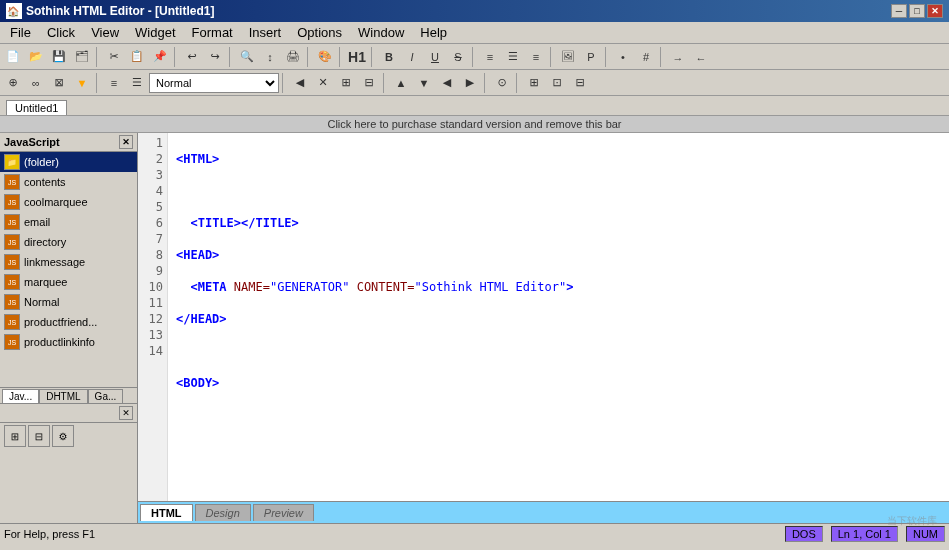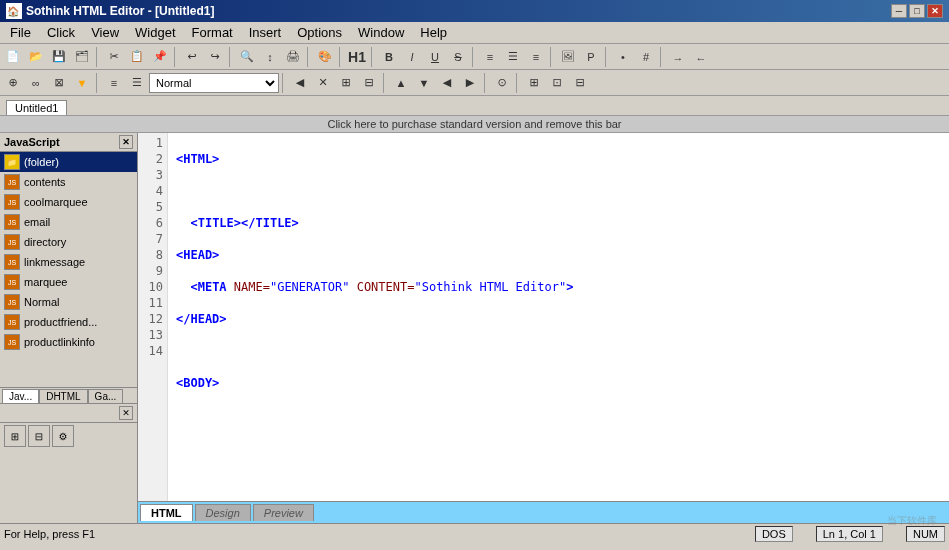--- a/index.html
+++ b/index.html
@@ -269,25 +269,24 @@
       border-top: 1px solid #888;
       padding: 0 4px;
       font-size: 11px;
     }
     .status-right {
       display: flex; gap: 8px; align-items: center;
     }
     .status-section {
       border: 1px inset #888;
       padding: 0 6px;
-      background: #e5e5e5;
+      background: #8b5cf6;
       height: 16px;
       display: flex; align-items: center;
       font-size: 11px;
-      margin-left: 15px;
     }
 
     
     ::-webkit-scrollbar { width: 8px; height: 8px; }
     ::-webkit-scrollbar-track { background: #d4d0c8; }
     ::-webkit-scrollbar-thumb { background: #888; }
 
     
     .watermark {
       position: fixed;

